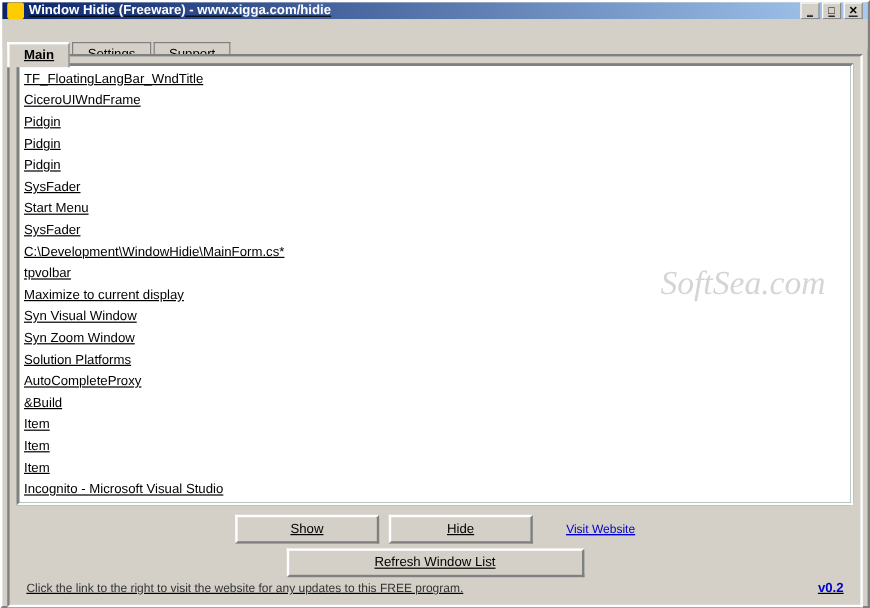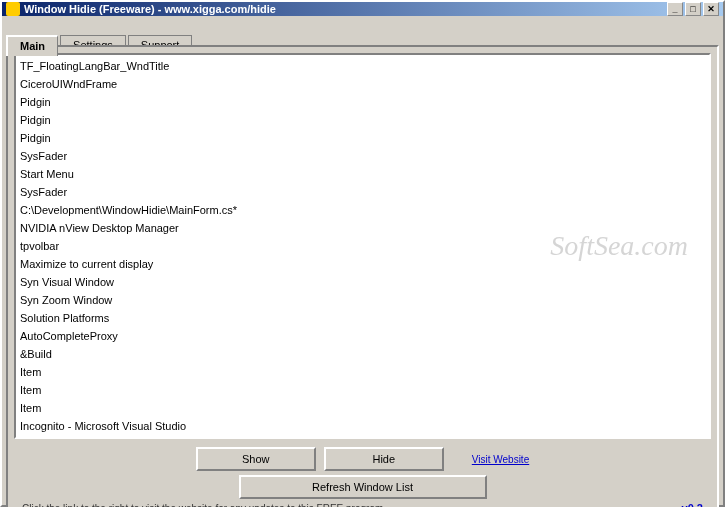--- a/index.html
+++ b/index.html
@@ -71,20 +71,21 @@
       background: #d4d0c8;
       border: 2px solid;
       border-top-color: #ffffff;
       border-left-color: #ffffff;
       border-right-color: #808080;
       border-bottom-color: #808080;
       width: 725px;
       height: 507px;
       display: flex;
       flex-direction: column;
+      text-decoration: underline;
     }
 
     
     .tab-bar {
       display: flex;
       padding: 4px 4px 0 4px;
       background: #d4d0c8;
       gap: 2px;
     }
 
@@ -279,21 +280,20 @@
 
       <div class="list-item">TF_FloatingLangBar_WndTitle</div>
           <div class="list-item">CiceroUIWndFrame</div>
           <div class="list-item">Pidgin</div>
           <div class="list-item">Pidgin</div>
           <div class="list-item">Pidgin</div>
           <div class="list-item">SysFader</div>
           <div class="list-item">Start Menu</div>
           <div class="list-item">SysFader</div>
           <div class="list-item">C:\Development\WindowHidie\MainForm.cs*</div>
-          <div class="list-item">NVIDIA nView Desktop Manager</div>
           <div class="list-item">tpvolbar</div>
           <div class="list-item">Maximize to current display</div>
           <div class="list-item">Syn Visual Window</div>
           <div class="list-item">Syn Zoom Window</div>
           <div class="list-item">Solution Platforms</div>
           <div class="list-item">AutoCompleteProxy</div>
           <div class="list-item">&amp;Build</div>
           <div class="list-item">Item</div>
           <div class="list-item">Item</div>
           <div class="list-item">Item</div>

